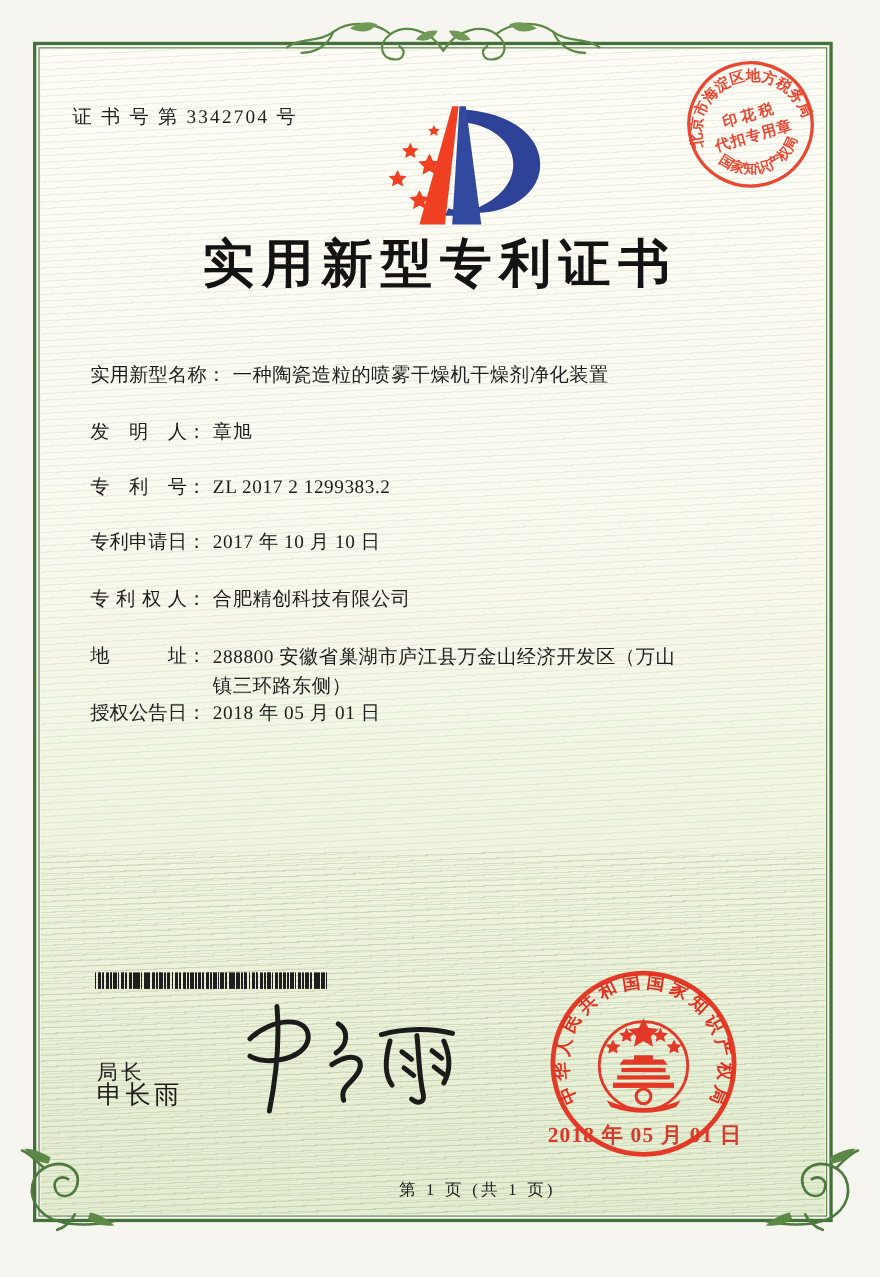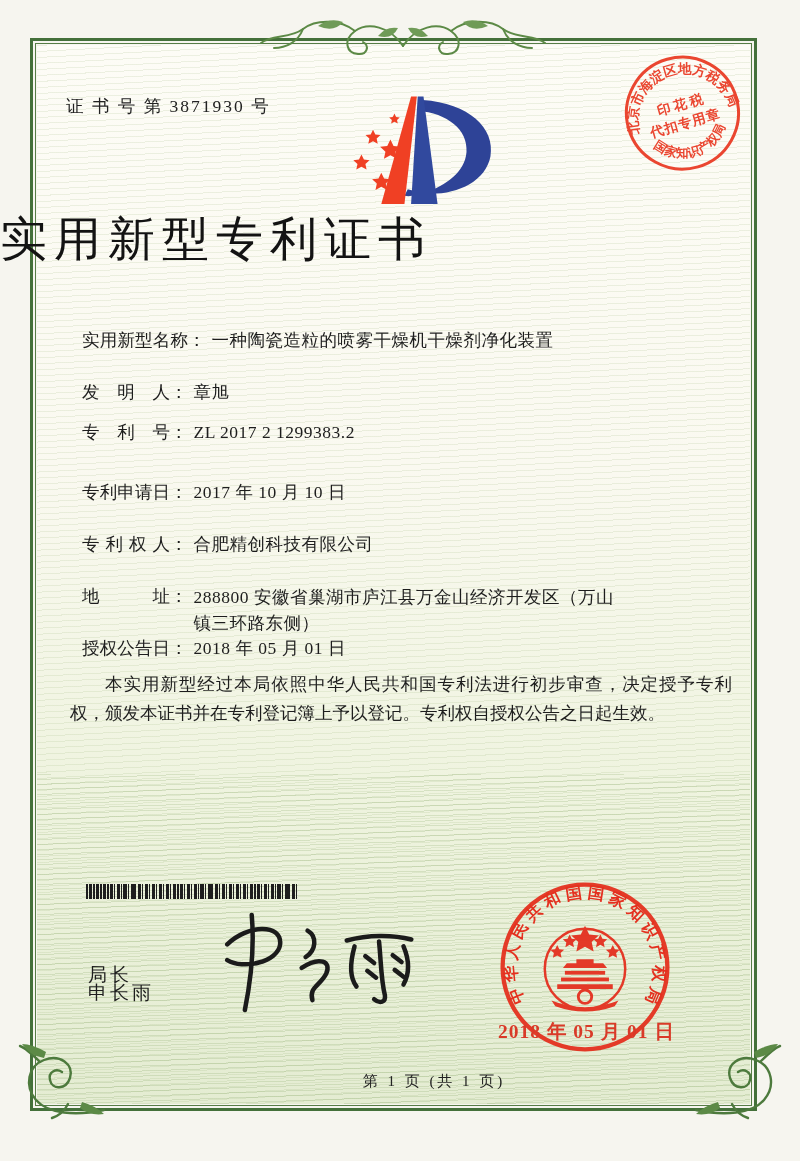--- a/index.html
+++ b/index.html
@@ -29,22 +29,22 @@
   .waves-strong{
     position:absolute;left:4px;right:4px;bottom:4px;height:330px;
     background:repeating-linear-gradient(178deg,rgba(125,160,92,0.22) 0 1px,rgba(0,0,0,0) 1px 5px);
   }
   
   .ornament svg{display:block;}
   
   .cert-no{left:66px;top:94px;font-size:17.5px;letter-spacing:2px;color:#222;}
   .logo{left:330px;top:93px;}
   .title{
-    left:0;top:208px;width:800px;
-    font-size:47px;font-weight:400;letter-spacing:7px;color:#131313;
+    left:0;top:208px;width:800px;text-align:center;
+    font-size:47px;font-weight:700;letter-spacing:7px;color:#131313;
   }
   .tax-stamp{left:622px;top:52px;transform:rotate(-16deg);}
   
   .field-row{left:82px;font-size:17.5px;white-space:nowrap;}
   .lbl{display:inline-block;width:88px;text-align:justify;text-align-last:justify;vertical-align:top;}
   .lbl.wide{width:106px;}
   .colon{margin-right:6px;}
   .val{letter-spacing:0.5px;}
   .val-wrap{display:inline-block;width:436px;white-space:normal;vertical-align:top;line-height:26px;}
   .field-sub{position:absolute;left:456px;top:0;}
@@ -52,21 +52,21 @@
   .paras{left:70px;top:670px;width:662px;font-size:17.5px;line-height:29px;text-align:justify;}
   .paras p{margin:0;text-indent:2em;}
   
   .barcode{
     left:86px;top:884px;width:212px;height:15px;
     background:
       repeating-linear-gradient(90deg,#1e1e1e 0 1.5px,rgba(0,0,0,0) 1.5px 3px,#1e1e1e 3px 6px,rgba(0,0,0,0) 6px 7px),
       repeating-linear-gradient(90deg,rgba(0,0,0,0) 0 4px,#1e1e1e 4px 5px,rgba(0,0,0,0) 5px 11px);
   }
   .director-title{left:88px;top:962px;font-size:19px;letter-spacing:3px;}
-  .director-name{left:88px;top:980px;font-size:19px;letter-spacing:3px;}
+  .director-name{left:88px;top:980px;font-size:23px;letter-spacing:3px;}
   .signature{left:192px;top:908px;}
   .seal{left:494px;top:876px;}
   .seal-date{
     left:498px;top:1018px;font-size:19.5px;font-weight:700;color:#d93a28;
     letter-spacing:1px;white-space:nowrap;
   }
   .footer{left:0;top:1072px;width:800px;text-align:center;font-size:15px;letter-spacing:3px;color:#222;padding-left:34px;}
 </style>
 </head>
 <body>
@@ -117,21 +117,21 @@
       <path d="M24 18 C16 10 10 4 4 2"></path>
       <path d="M52 60 C48 68 42 72 36 74"></path>
     </g>
     <g fill="#5c8a46">
       <path d="M30 8 q-14 -8 -24 -8 q8 12 22 14 z"></path>
       <path d="M66 58 q14 4 22 12 q-14 2 -24 -6 z"></path>
     </g>
   </svg>
 </div>
 
-<div class="abs cert-no">证 书 号 第 3871930 号</div>
+<div class="abs cert-no">证 书 号 第 3342704 号</div>
 
 <div class="abs logo">
   <svg width="182" height="118" viewBox="0 0 220 142">
 
     <path fill="#2e4397" d="M112 8 C168 12 200 42 194 76 C188 108 150 124 114 121 C140 111 163 96 165 71 C167 44 142 24 106 21 Z"></path>
     <path fill="#2e4397" d="M114 121 C104 124 96 125 90 124 L94 116 C100 118 107 119 114 118 Z"></path>
 
     <path fill="#31499e" d="M106 4 L113 4 L130 134 L98 134 Z"></path>
 
     <path fill="#f04024" d="M98 4 L105 4 L90 134 L62 134 Z"></path>
@@ -165,38 +165,37 @@
 </div>
 
 <div class="abs title">实用新型专利证书</div>
 
 <div class="abs field-row" style="top:328px;">
   <span class="lbl wide">实用新型名称</span><span class="colon">：</span><span class="val">一种陶瓷造粒的喷雾干燥机干燥剂净化装置</span>
 </div>
 <div class="abs field-row" style="top:380px;">
   <span class="lbl">发明人</span><span class="colon">：</span><span class="val">章旭</span>
 </div>
-<div class="abs field-row" style="top:420px;">
+<div class="abs field-row" style="top:430px;">
   <span class="lbl">专利号</span><span class="colon">：</span><span class="val">ZL 2017 2 1299383.2</span>
 </div>
 <div class="abs field-row" style="top:480px;">
   <span class="lbl">专利申请日</span><span class="colon">：</span><span class="val">2017 年 10 月 10 日</span>
 </div>
 <div class="abs field-row" style="top:532px;">
   <span class="lbl">专利权人</span><span class="colon">：</span><span class="val">合肥精创科技有限公司</span>
 </div>
 <div class="abs field-row" style="top:584px;">
   <span class="lbl">地址</span><span class="colon">：</span><span class="val val-wrap">288800 安徽省巢湖市庐江县万金山经济开发区（万山镇三环路东侧）</span>
 </div>
 <div class="abs field-row" style="top:636px;width:700px;">
   <span class="lbl">授权公告日</span><span class="colon">：</span><span class="val">2018 年 05 月 01 日</span>
 </div>
 
 <div class="abs paras">
-  <p>本实用新型经过本局依照中华人民共和国专利法进行初步审查，决定授予专利权，颁发本证书并在专利登记簿上予以登记。专利权自授权公告之日起生效。</p>
 </div>
 
 <div class="abs barcode"></div>
 
 <div class="abs director-title">局长</div>
 <div class="abs director-name">申长雨</div>
 
 <div class="abs signature">
   <svg width="235" height="110" viewBox="0 0 240 110">
     <g fill="none" stroke="#1b1b1b" stroke-width="4.6" stroke-linecap="round" stroke-linejoin="round">

